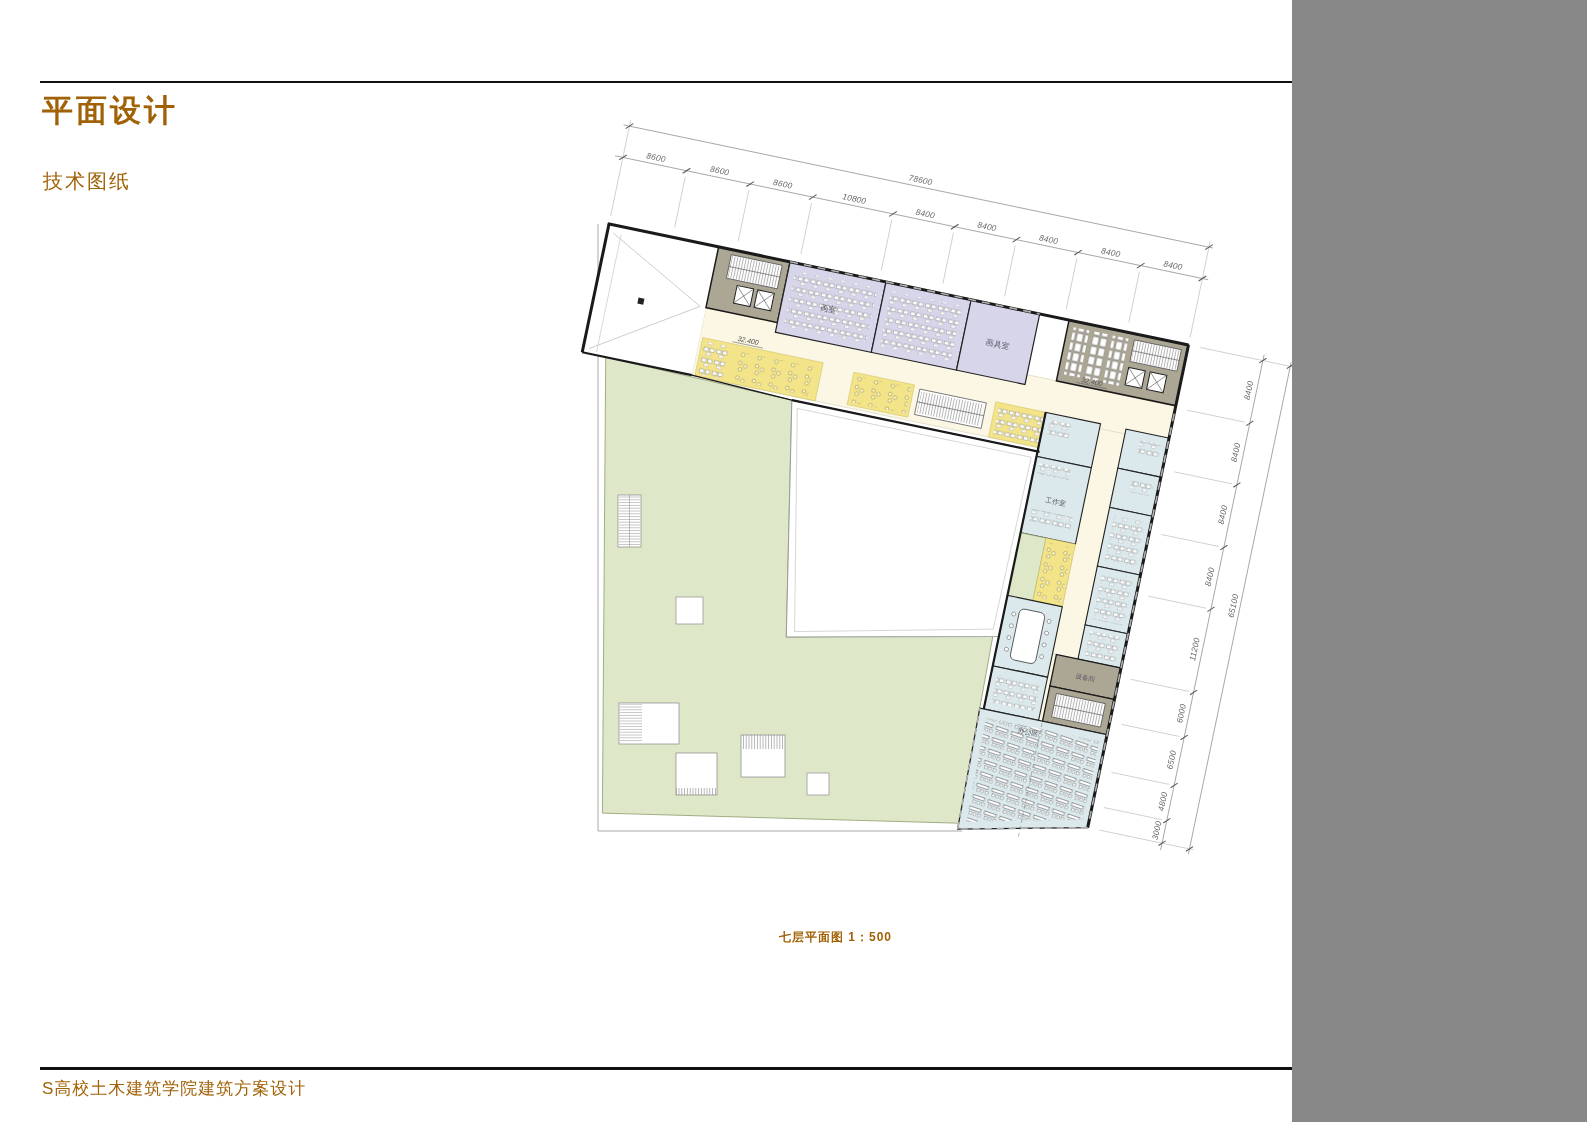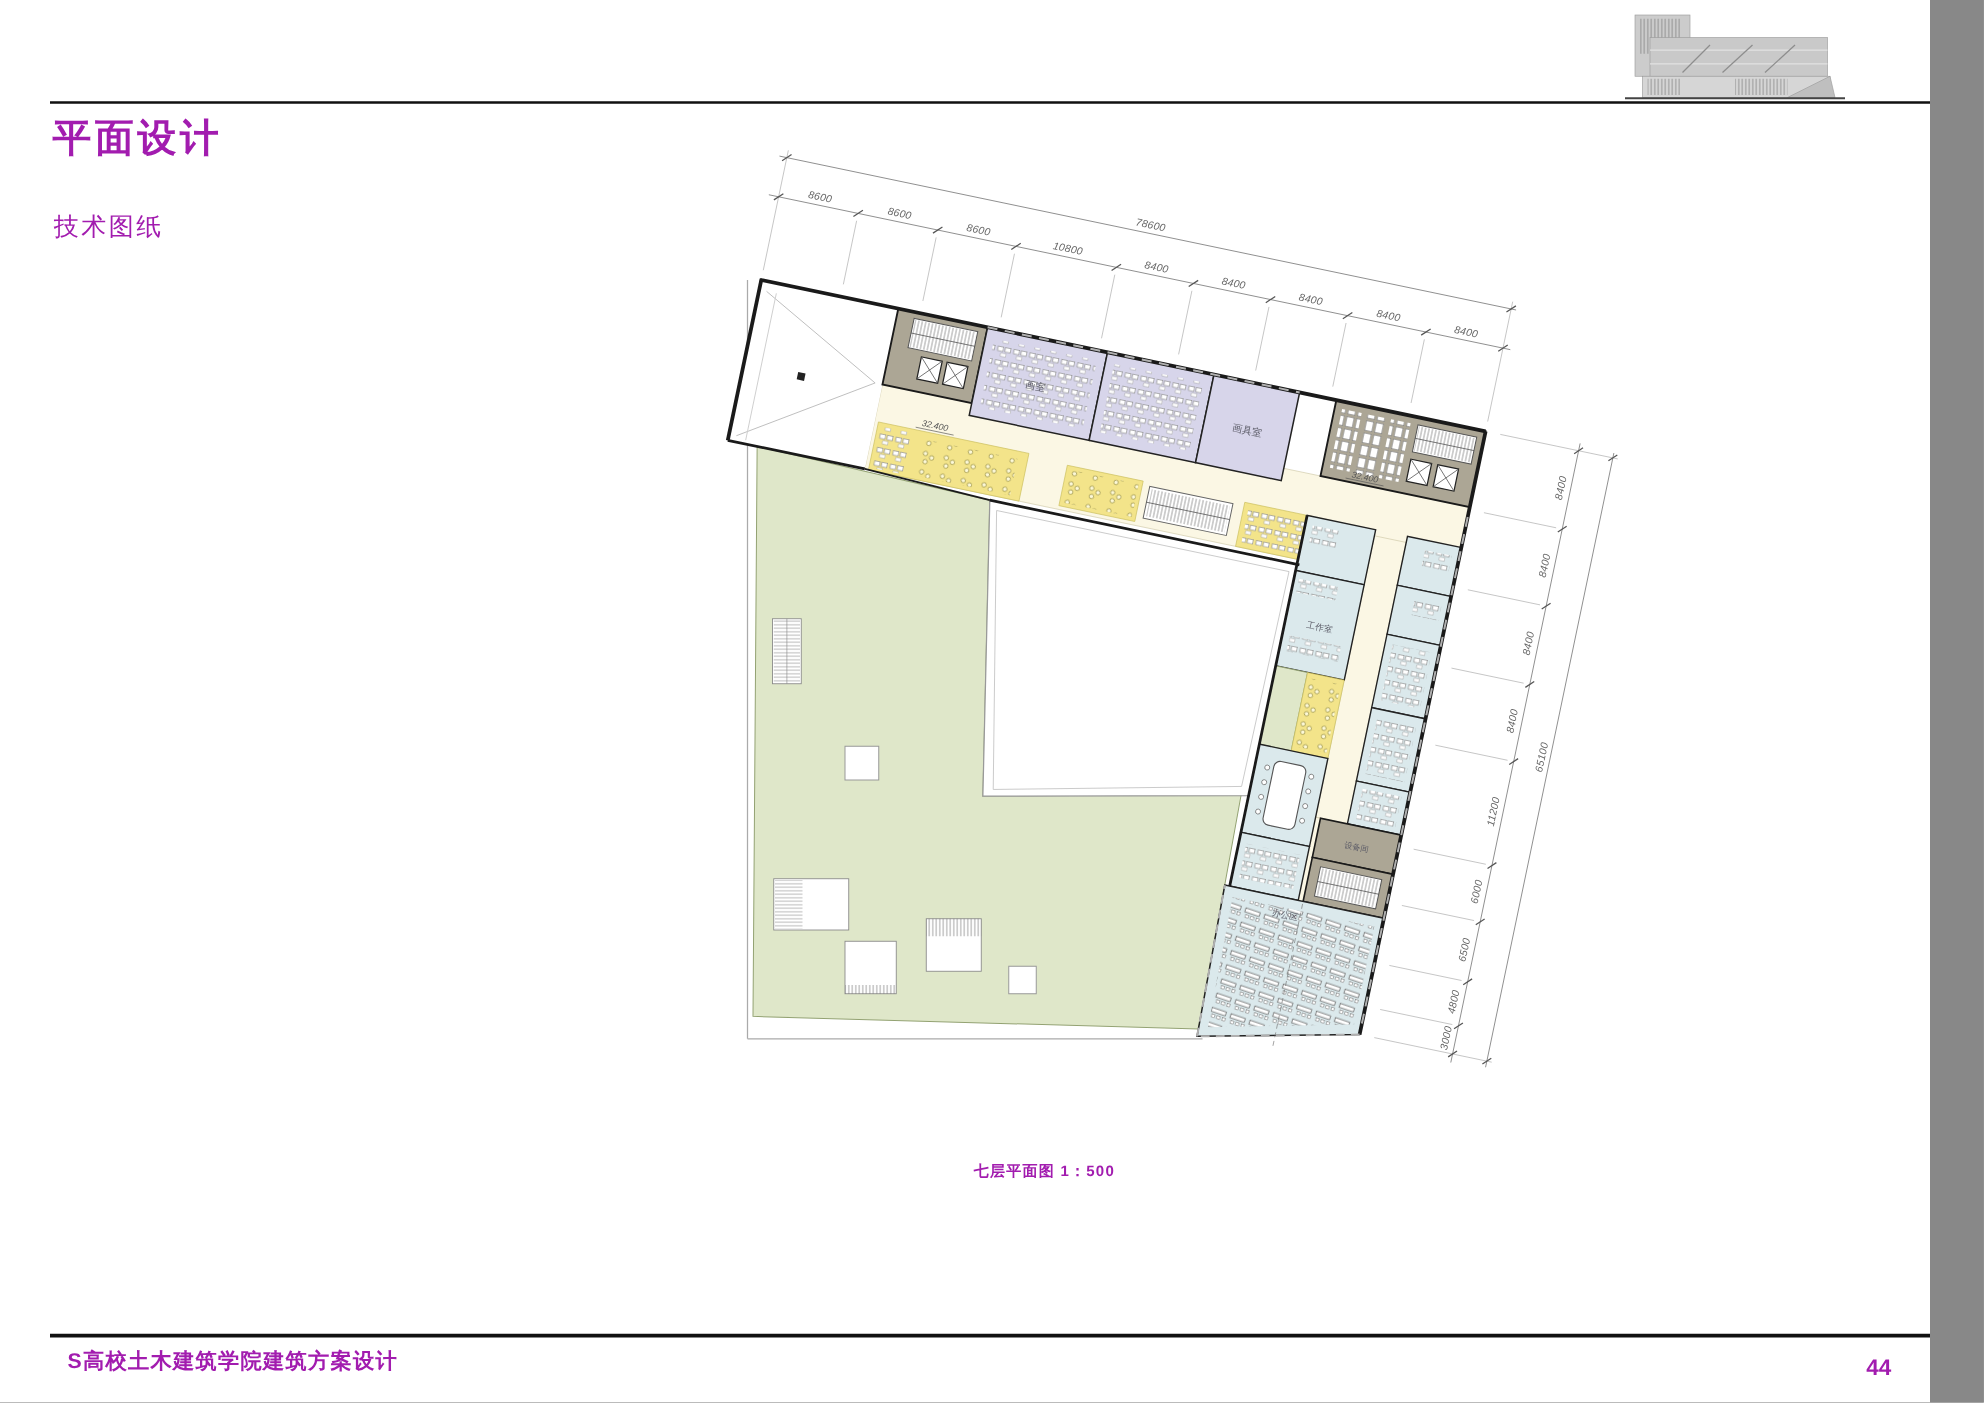--- a/index.html
+++ b/index.html
@@ -1,23 +1,23 @@
 <!DOCTYPE html>
 <html><head>
 <meta charset="utf-8">
 <style>
   html,body{margin:0;padding:0;background:#888;}
-  .page{position:relative;width:1544px;height:1122px;background:#fff;overflow:hidden;
-        font-family:"Liberation Sans","DejaVu Sans",sans-serif;color:#a21caf;}
+  .page{position:relative;width:1292px;height:1122px;background:#fff;overflow:hidden;
+        font-family:"Liberation Sans","DejaVu Sans",sans-serif;color:#a16207;}
   .abs{position:absolute;}
   .rule{background:#111;}
   #title{left:42px;top:90px;font-size:31px;font-weight:600;letter-spacing:3px;}
   #subtitle{left:43px;top:168px;font-size:20px;font-weight:400;letter-spacing:2px;}
   #caption{left:779px;top:929px;font-size:12px;font-weight:600;letter-spacing:1px;}
-  #footer{left:42px;top:1077px;font-size:17px;font-weight:700;letter-spacing:1px;margin-left:12px;}
+  #footer{left:42px;top:1077px;font-size:17px;font-weight:400;letter-spacing:1px;}
   #pagenum{left:1493px;top:1084px;font-size:18px;font-weight:700;}
   svg{position:absolute;left:0;top:0;}
   text{font-family:"Liberation Sans","DejaVu Sans",sans-serif;}
   .dimtxt{font-size:8.3px;fill:#666;font-style:italic;letter-spacing:.2px;}
   .roomtxt{fill:#5a5a66;}
   .lvltxt{font-size:7px;fill:#555;font-style:italic;}
 </style>
 </head>
 <body>
 

